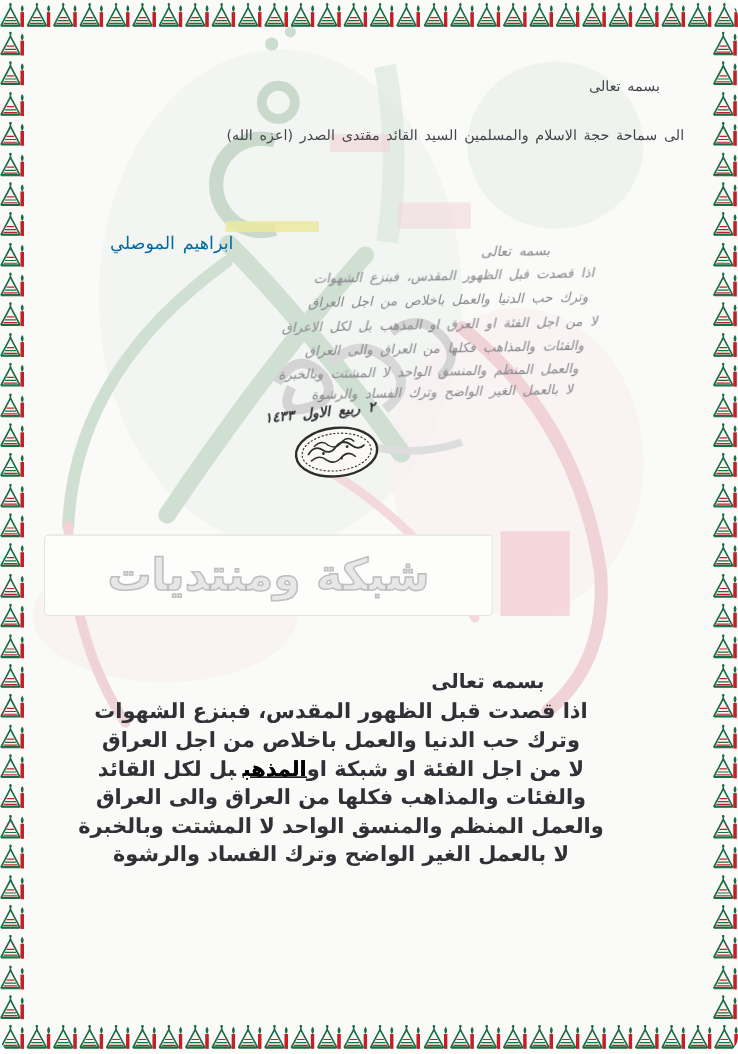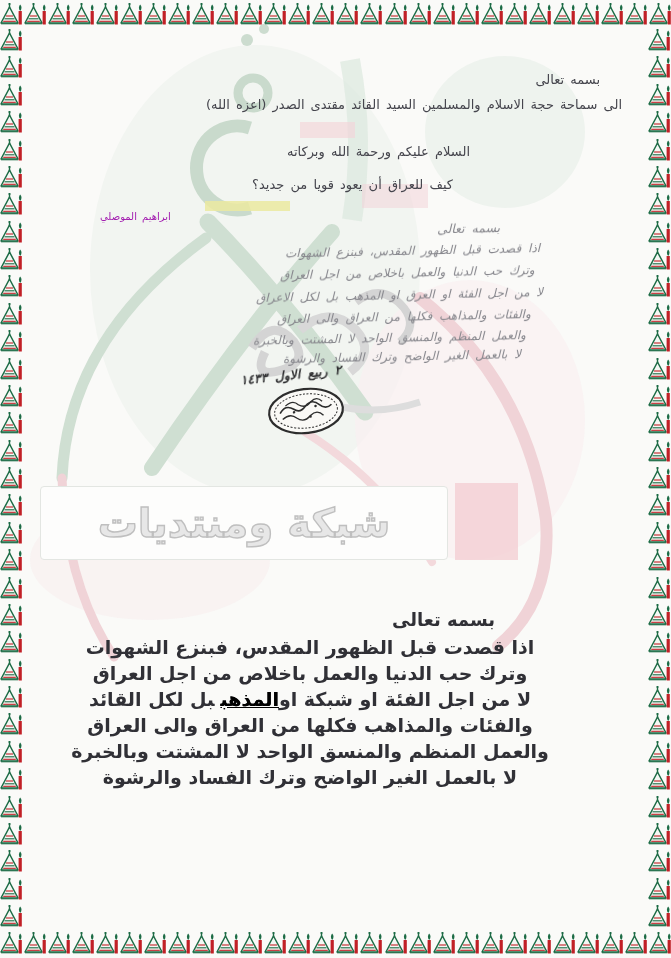--- a/index.html
+++ b/index.html
@@ -2,38 +2,39 @@
 <html lang="ar"><head>
 <meta charset="utf-8">
 <style>
   html,body{margin:0;padding:0;background:#ffffff;}
   .page{
     position:relative;
     width:671px;height:958px;
     background:#fafaf8;
     overflow:hidden;
     font-family:"DejaVu Sans", sans-serif;
+    border-radius:16px;
   }
   
   .border-row{position:absolute;left:0;width:671px;height:27px;display:flex;justify-content:space-between;z-index:6;}
   .border-top{top:2px;}
   .border-bottom{top:931px;}
   .border-col{position:absolute;top:28px;height:902px;width:23px;display:flex;flex-direction:column;justify-content:space-between;z-index:6;}
   .border-left{left:0;}
   .border-right{left:648px;}
   .tile{display:block;width:22px;height:26px;line-height:0;}
   
   .watermark{position:absolute;left:0;top:0;z-index:1;}
   
   .typed{position:absolute;direction:rtl;white-space:nowrap;color:#45454d;font-size:13px;word-spacing:2px;z-index:3;}
   .t-basmala{top:72px;right:71px;}
-  .t-salutation{top:97px;right:49px;}
+  .t-salutation{top:116px;right:49px;}
   .t-greeting{top:144px;right:201px;}
   .t-question{top:177px;right:218px;}
-  .t-sender{top:211px;left:100px;right:auto;font-size:10px;color:#a21caf;}
+  .t-sender{top:211px;left:100px;right:auto;font-size:16px;color:#0369a1;}
   
   .hand{position:absolute;direction:rtl;white-space:nowrap;font-style:italic;color:#86868c;
         font-size:12px;word-spacing:3px;filter:blur(.3px);z-index:3;transform:rotate(-1.2deg);transform-origin:right center;}
   .h-opener{top:220px;right:171px;font-size:12.5px;}
   .h-l0{top:241px;right:131px;}
   .h-l1{top:263px;right:136px;}
   .h-l2{top:285px;right:128px;}
   .h-l3{top:307px;right:140px;}
   .h-l4{top:328px;right:145px;}
   .h-l5{top:347px;right:150px;}
@@ -1695,22 +1696,20 @@
   <path d="M3.2 19.3 h12.6" stroke="#c12026" stroke-width="1.1"></path>
   <path d="M1 21.8 h17" stroke="#1c6b45" stroke-width="1"></path>
   <rect x="18.6" y="9" width="3.2" height="13.5" fill="#c12026"></rect>
   <path d="M20.2 2.5 C21.9 4.5 22 7 20.2 9 C18.4 7 18.5 4.5 20.2 2.5 Z" fill="#1c6b45"></path>
 </svg>
 </span>
     </div>
 
   <div class="typed t-basmala">بسمه تعالى</div>
   <div class="typed t-salutation">الى سماحة حجة الاسلام والمسلمين السيد القائد مقتدى الصدر (اعزه الله)</div>
-  <div class="typed t-greeting">السلام عليكم ورحمة الله وبركاته</div>
-  <div class="typed t-question">كيف للعراق أن يعود قويا من جديد؟</div>
   <div class="typed t-sender">ابراهيم الموصلي</div>
 
   <div class="hand h-opener">بسمه تعالى</div>
   <div class="hand h-l0">اذا قصدت قبل الظهور المقدس، فبنزع الشهوات</div>
   <div class="hand h-l1">وترك حب الدنيا والعمل باخلاص من اجل العراق</div>
   <div class="hand h-l2">لا من اجل الفئة او العرق او المذهب بل لكل الاعراق</div>
   <div class="hand h-l3">والفئات والمذاهب فكلها من العراق والى العراق</div>
   <div class="hand h-l4">والعمل المنظم والمنسق الواحد لا المشتت وبالخبرة</div>
   <div class="hand h-l5">لا بالعمل الغير الواضح وترك الفساد والرشوة</div>
   <div class="hand h-date">٢ ربيع الاول ١٤٣٣</div>

